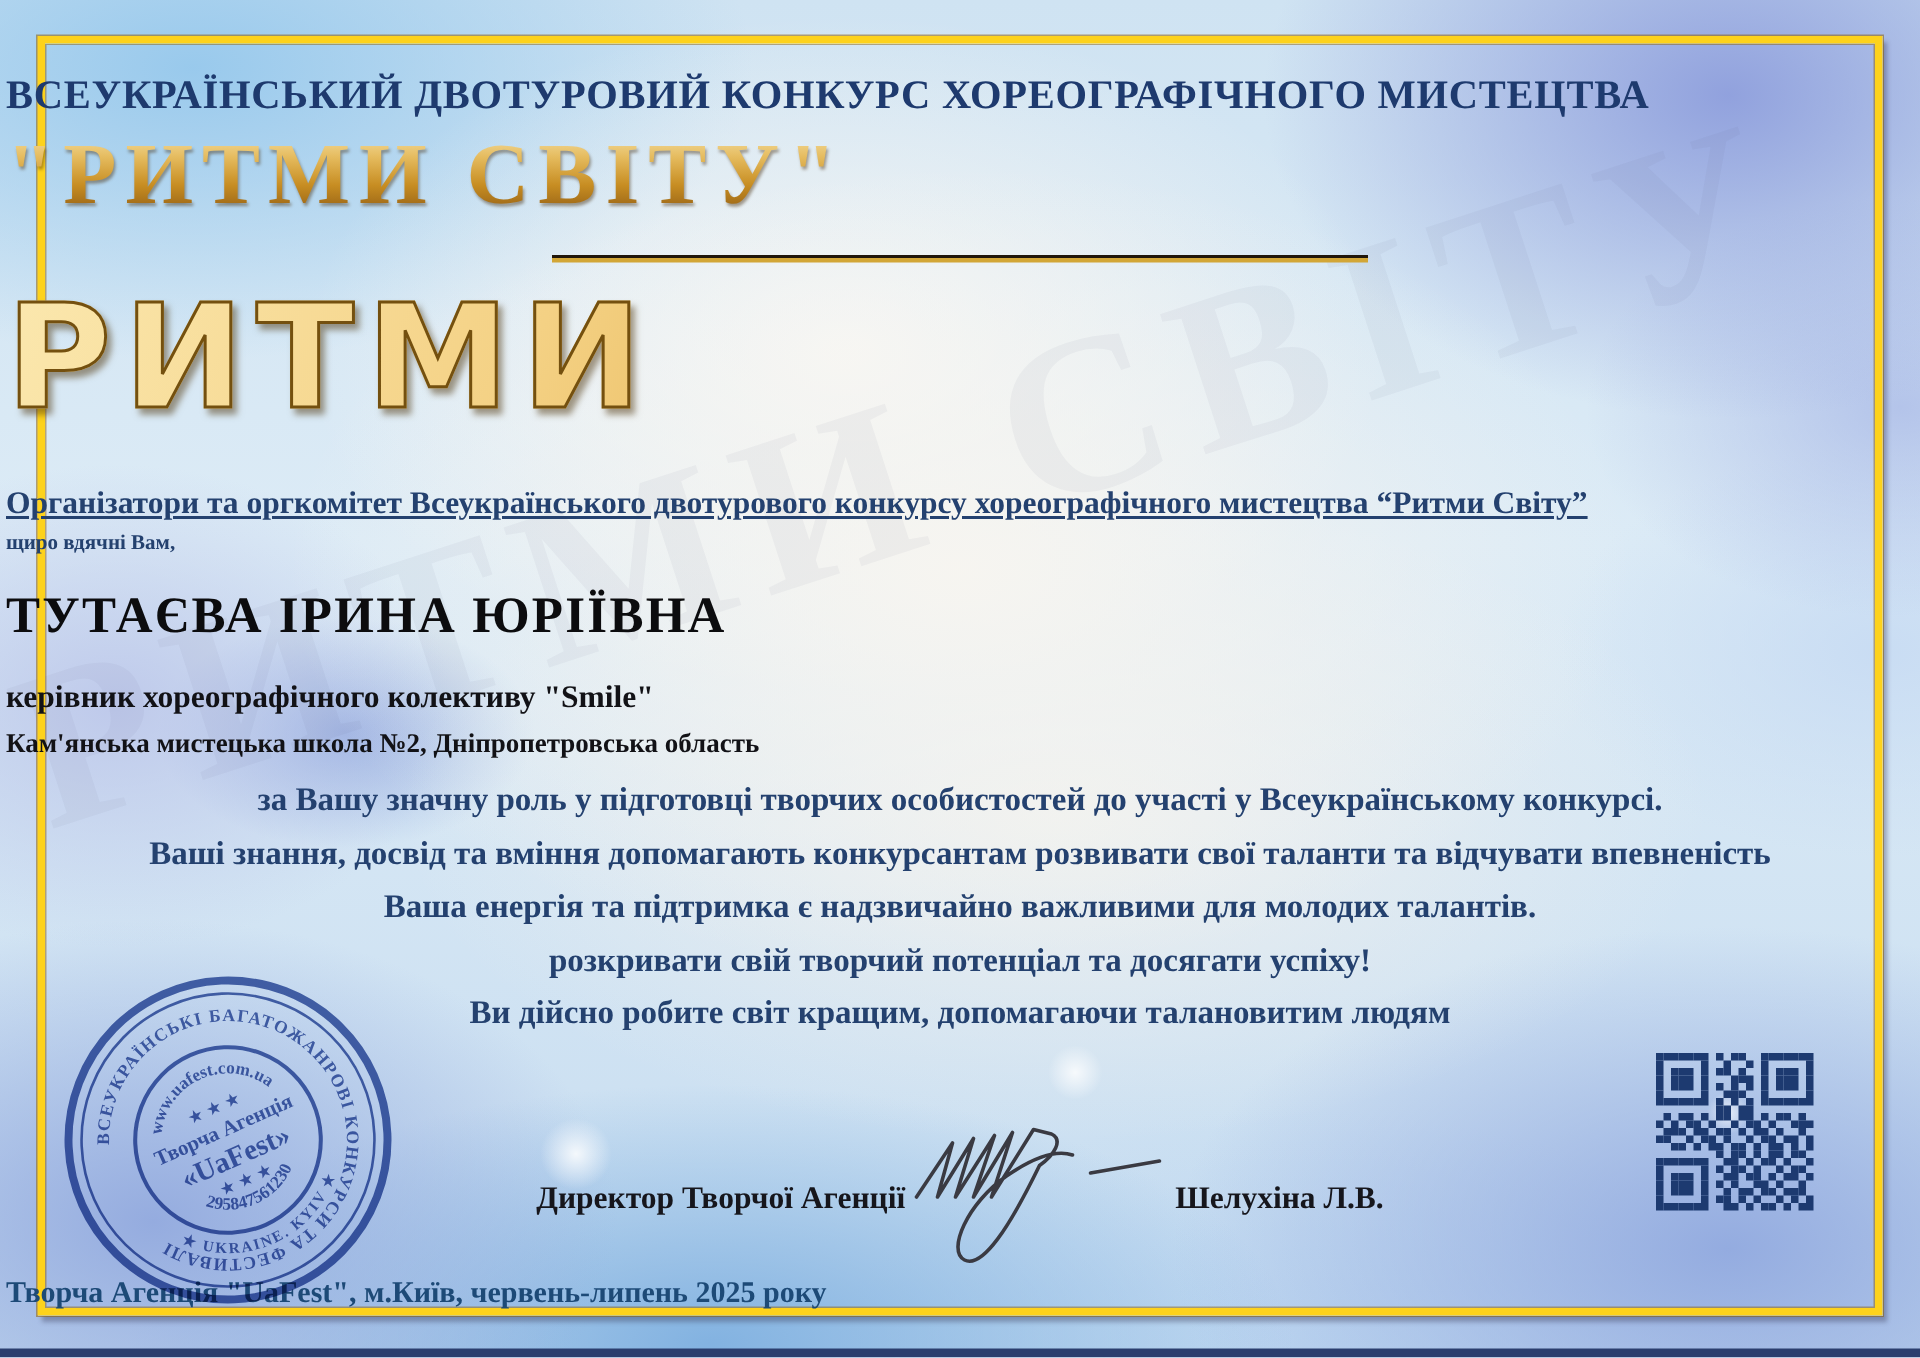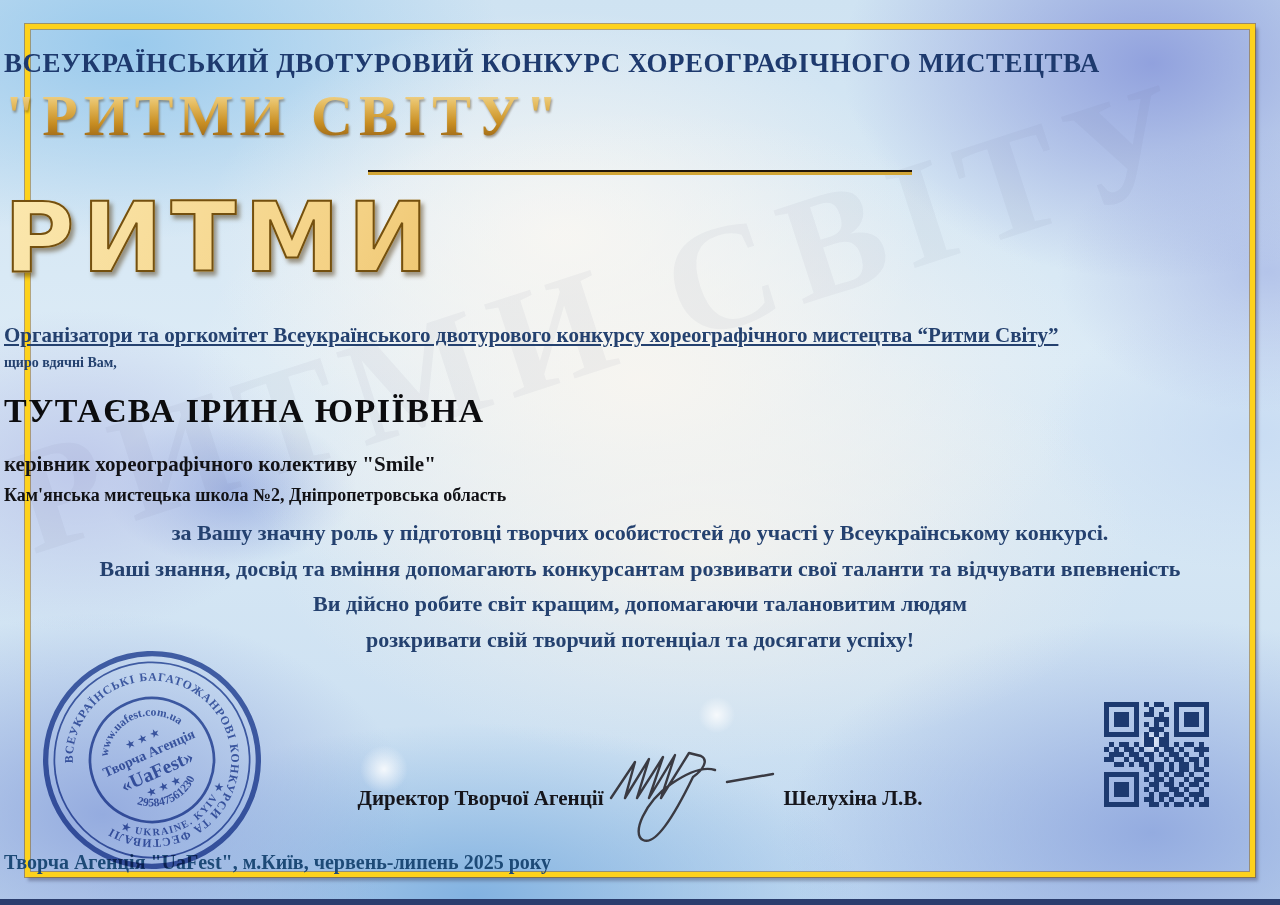--- a/index.html
+++ b/index.html
@@ -84,22 +84,23 @@
   <div class="line intro-1">Організатори та оргкомітет Всеукраїнського двотурового конкурсу хореографічного мистецтва “Ритми Світу”</div>
   <div class="line intro-2">щиро вдячні Вам,</div>
 
   <div class="line recipient-name">ТУТАЄВА ІРИНА ЮРІЇВНА</div>
   <div class="line recipient-role">керівник хореографічного колективу "Smile"</div>
   <div class="line recipient-inst">Кам'янська мистецька школа №2, Дніпропетровська область</div>
 
   <div class="body-block">
     <div>за Вашу значну роль у підготовці творчих особистостей до участі у Всеукраїнському конкурсі.</div>
     <div>Ваші знання, досвід та вміння допомагають конкурсантам розвивати свої таланти та відчувати впевненість</div>
+    <div>Ваша енергія та підтримка є надзвичайно важливими для молодих талантів.</div>
+    <div>розкривати свій творчий потенціал та досягати успіху!</div>
     <div>Ви дійсно робите світ кращим, допомагаючи талановитим людям</div>
-    <div>розкривати свій творчий потенціал та досягати успіху!</div>
   </div>
 
   <div class="sig-row">
     <span class="sig-label">Директор Творчої Агенції</span>
     <svg class="sig-svg" viewBox="0 0 180 112" fill="none">
       <path d="M8,56 L32,20 L22,56 L46,17 L34,56 L60,15 L46,56 L72,13 L58,56 L86,11 L98,14
                C106,18 100,28 90,35 C70,76 52,104 40,98 C28,92 42,60 68,42 C84,31 100,24 112,28" stroke="#3a3a42" stroke-width="2.4" stroke-linecap="round" stroke-linejoin="round"></path>
       <path d="M124,40 L170,32" stroke="#3a3a42" stroke-width="2.4" stroke-linecap="round"></path>
     </svg>
     <span class="sig-name">Шелухіна Л.В.</span>

